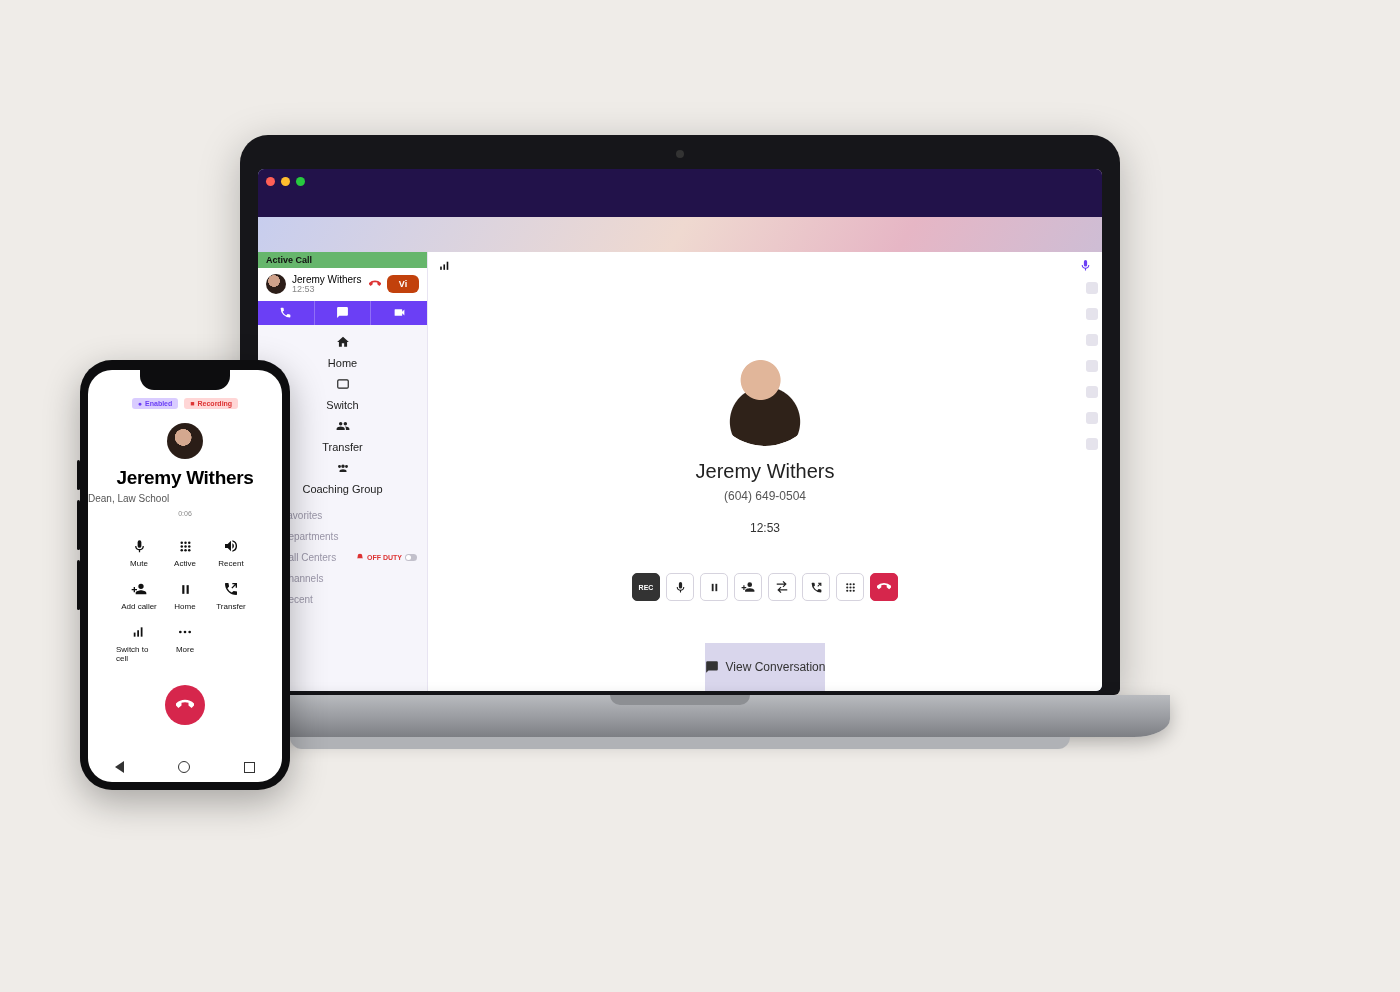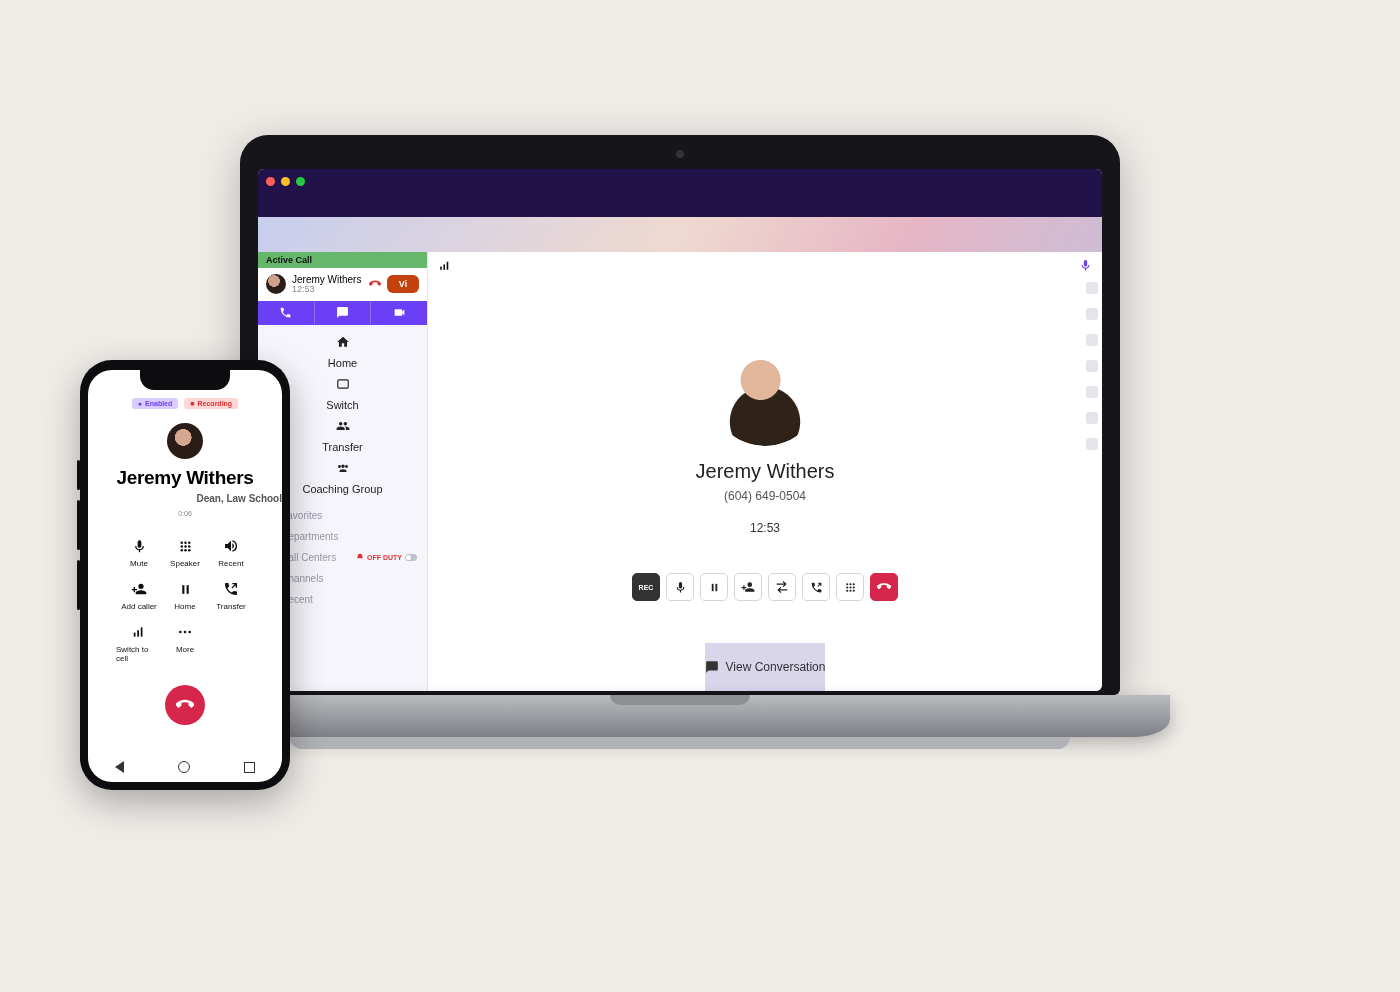--- a/index.html
+++ b/index.html
@@ -118,21 +118,21 @@
 .phone-screen{width:100%;height:100%;background:#fff;border-radius:24px;display:flex;flex-direction:column;overflow:hidden;position:relative;}
 .phone-notch{position:absolute;top:0;left:50%;transform:translateX(-50%);width:90px;height:20px;background:#0d0d0f;border-radius:0 0 14px 14px;z-index:2;}
 
 .phone-badges{margin-top:28px;display:flex;justify-content:center;gap:6px;}
 .pbadge{font-size:7px;padding:2px 6px;border-radius:3px;font-weight:600;display:flex;align-items:center;gap:3px;}
 .pbadge.enabled{background:#d9ccff;color:#6b3ff5;}
 .pbadge.rec{background:#ffd6d6;color:#d33;}
 
 .p-avatar{margin:14px auto 0;width:36px;height:36px;border-radius:50%;background:#2a1d17 radial-gradient(circle at 45% 40%, #d4a88f 0 28%, transparent 29%);}
 .p-name{text-align:center;margin-top:8px;font-size:19px;font-weight:700;letter-spacing:-.3px;}
-.p-sub{text-align:right;margin-top:4px;font-size:10px;color:#555;font-weight:bold;}
+.p-sub{text-align:left;margin-top:4px;font-size:10px;color:#555;}
 .p-time{text-align:center;margin-top:6px;font-size:7px;color:#888;}
 
 .p-grid{margin-top:20px;display:grid;grid-template-columns:repeat(3,1fr);row-gap:12px;padding:0 28px;}
 .p-cell{display:flex;flex-direction:column;align-items:center;gap:4px;}
 .p-cell .ico{font-size:15px;color:#111;height:18px;display:flex;align-items:center;}
 .p-cell .lbl{font-size:8px;color:#111;}
 
 .p-hang{margin:22px auto 0;width:40px;height:40px;border-radius:50%;background:#d6264c;display:flex;align-items:center;justify-content:center;color:#fff;font-size:16px;}
 
 .p-navbar{margin-top:auto;height:30px;display:flex;align-items:center;justify-content:space-around;color:#333;font-size:12px;}
@@ -379,21 +379,21 @@
               <circle cx="12" cy="6" r="2"></circle>
               <circle cx="18" cy="6" r="2"></circle>
               <circle cx="6" cy="12" r="2"></circle>
               <circle cx="12" cy="12" r="2"></circle>
               <circle cx="18" cy="12" r="2"></circle>
               <circle cx="6" cy="18" r="2"></circle>
               <circle cx="12" cy="18" r="2"></circle>
               <circle cx="18" cy="18" r="2"></circle>
             </svg>
           </span>
-          <span class="lbl">Speaker</span>
+          <span class="lbl">Active</span>
         </div>
       <div class="p-cell">
           <span class="ico">
             <svg width="16" height="16" viewBox="0 0 24 24" fill="currentColor">
               <path d="M3 9v6h4l5 5V4L7 9zm13.5 3a4.5 4.5 0 00-2.5-4v8a4.5 4.5 0 002.5-4zM14 3.2v2.1a7 7 0 010 13.4v2.1a9 9 0 000-17.6z"></path>
             </svg>
           </span>
           <span class="lbl">Recent</span>
         </div>
       <div class="p-cell">

